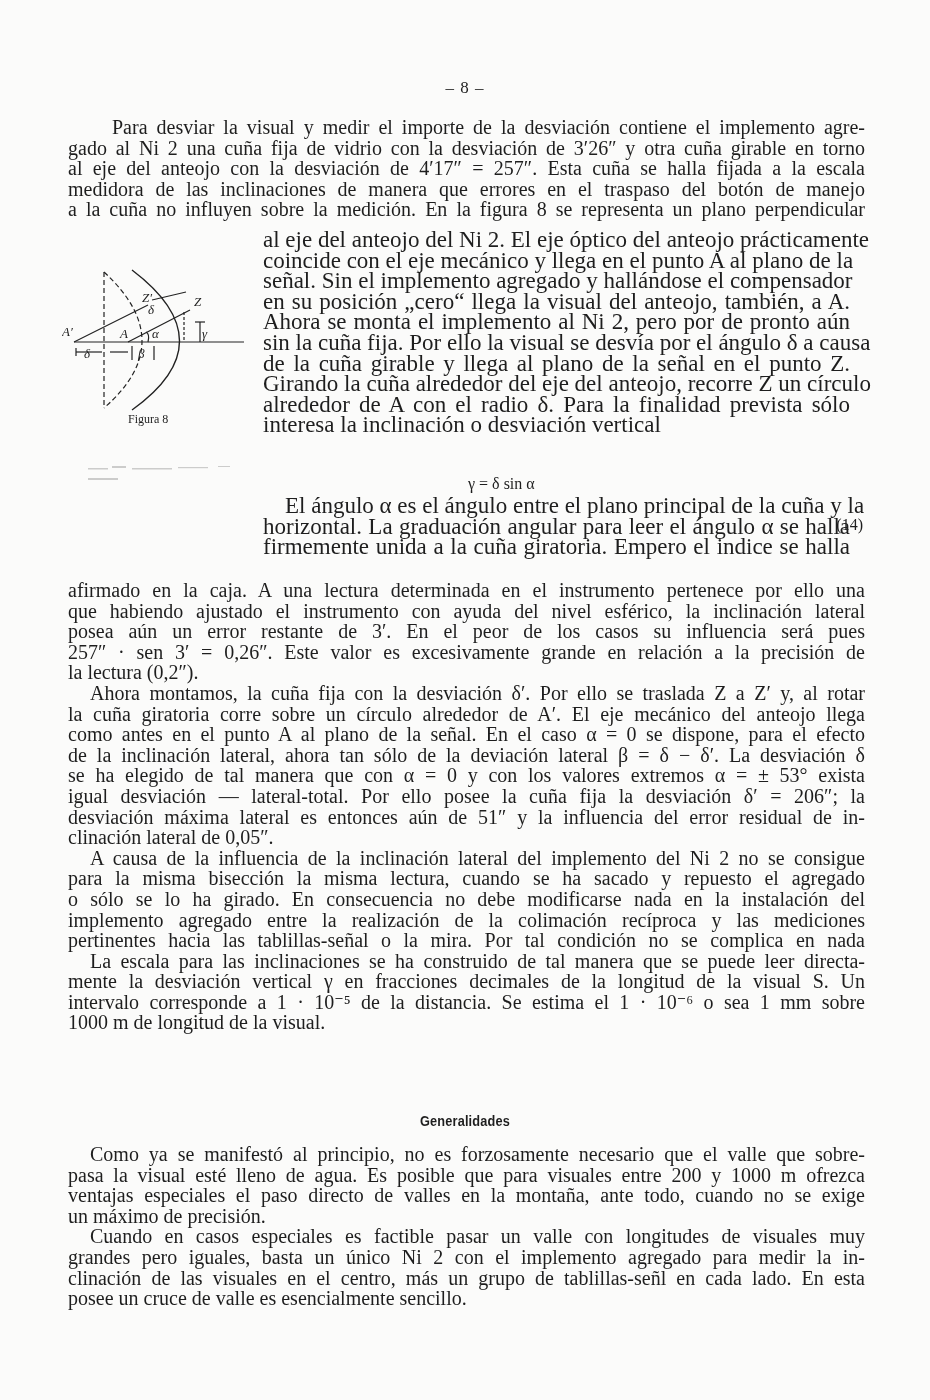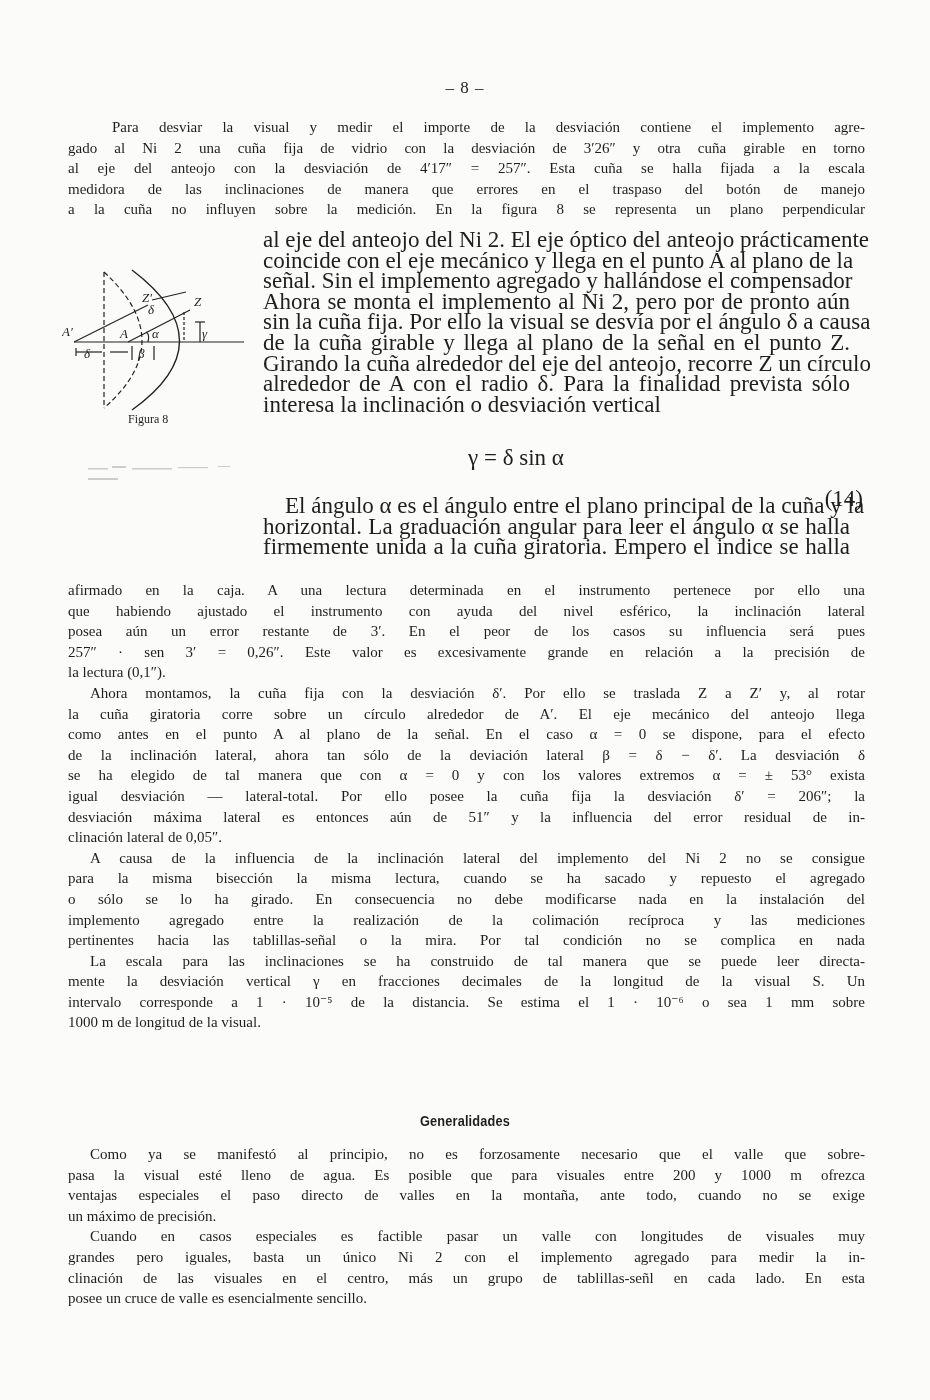--- a/index.html
+++ b/index.html
@@ -10,34 +10,34 @@
     color: #1e1e1e;
     position: relative;
     overflow: hidden;
   }
   .page-number {
     position: absolute; top: 78px; left: 0; width: 930px;
     text-align: center; font-size: 17px; letter-spacing: 1px;
   }
   .text {
     position: absolute; left: 68px; width: 797px;
-    font-size: 15px; line-height: 20.6px;
+    font-size: 20px; line-height: 20.6px;
     text-align: justify;
     font-stretch: condensed;
   }
   .text .line { display: block; text-align: justify; text-align-last: justify; white-space: nowrap; }
   .text .line.last { text-align-last: left; }
   .block1 { top: 117px; }
   .wrap { position: absolute; left: 263px; width: 587px; font-size: 23px; line-height: 20.6px; font-stretch: condensed; }
   .wrap .line { display: block; text-align: justify; text-align-last: justify; white-space: nowrap; }
   .wrap .line.last { text-align-last: left; }
   .wrap1 { top: 230px; }
   .formula {
-    position: absolute; top: 445px; left: 278px; width: 587px; height: 22px;
-    font-size: 23px;
+    position: absolute; top: 475px; left: 278px; width: 587px; height: 22px;
+    font-size: 16px;
   }
   .formula .eq { position: absolute; left: 190px; font-style: normal; }
   .formula .num { position: absolute; right: 2px; margin-top: 41px; }
   .wrap2 { top: 496px; }
   .block2 { top: 580px; }
   .heading {
     position: absolute; top: 1112px; left: 0; width: 930px; text-align: center;
     font-size: 15px; font-weight: bold; letter-spacing: 0.2px;
     font-family: "Liberation Sans Narrow", "Liberation Sans", sans-serif;
     transform: scaleX(0.85);
@@ -59,20 +59,21 @@
   <span class="line">gado al Ni 2 una cuña fija de vidrio con la desviación de 3′26″ y otra cuña girable en torno</span>
   <span class="line">al eje del anteojo con la desviación de 4′17″ = 257″. Esta cuña se halla fijada a la escala</span>
   <span class="line">medidora de las inclinaciones de manera que errores en el traspaso del botón de manejo</span>
   <span class="line">a la cuña no influyen sobre la medición. En la figura 8 se representa un plano perpendicular</span>
 </div>
 
 <div class="wrap wrap1">
   <span class="line">al eje del anteojo del Ni 2. El eje óptico del anteojo prácticamente</span>
   <span class="line">coincide con el eje mecánico y llega en el punto A al plano de la</span>
   <span class="line">señal. Sin el implemento agregado y hallándose el compensador</span>
+  <span class="line">en su posición „cero“ llega la visual del anteojo, también, a A.</span>
   <span class="line">Ahora se monta el implemento al Ni 2, pero por de pronto aún</span>
   <span class="line">sin la cuña fija. Por ello la visual se desvía por el ángulo δ a causa</span>
   <span class="line">de la cuña girable y llega al plano de la señal en el punto Z.</span>
   <span class="line">Girando la cuña alrededor del eje del anteojo, recorre Z un círculo</span>
   <span class="line">alrededor de A con el radio δ. Para la finalidad prevista sólo</span>
   <span class="line last">interesa la inclinación o desviación vertical</span>
 </div>
 
 <svg class="figure" viewBox="0 0 200 170" xmlns="http://www.w3.org/2000/svg">
   <g fill="none" stroke="#222" stroke-width="1.2">
@@ -126,21 +127,21 @@
   <span class="line" style="padding-left:22px">El ángulo α es el ángulo entre el plano principal de la cuña y la</span>
   <span class="line">horizontal. La graduación angular para leer el ángulo α se halla</span>
   <span class="line">firmemente unida a la cuña giratoria. Empero el indice se halla</span>
 </div>
 
 <div class="text block2">
   <span class="line">afirmado en la caja. A una lectura determinada en el instrumento pertenece por ello una</span>
   <span class="line">que habiendo ajustado el instrumento con ayuda del nivel esférico, la inclinación lateral</span>
   <span class="line">posea aún un error restante de 3′. En el peor de los casos su influencia será pues</span>
   <span class="line">257″ · sen 3′ = 0,26″. Este valor es excesivamente grande en relación a la precisión de</span>
-  <span class="line last">la lectura (0,1″).</span>
+  <span class="line last">la lectura (0,2″).</span>
   <span class="line" style="padding-left:22px">Ahora montamos, la cuña fija con la desviación δ′. Por ello se traslada Z a Z′ y, al rotar</span>
   <span class="line">la cuña giratoria corre sobre un círculo alrededor de A′. El eje mecánico del anteojo llega</span>
   <span class="line">como antes en el punto A al plano de la señal. En el caso α = 0 se dispone, para el efecto</span>
   <span class="line">de la inclinación lateral, ahora tan sólo de la deviación lateral β = δ − δ′. La desviación δ</span>
   <span class="line">se ha elegido de tal manera que con α = 0 y con los valores extremos α = ± 53° exista</span>
   <span class="line">igual desviación — lateral-total. Por ello posee la cuña fija la desviación δ′ = 206″; la</span>
   <span class="line">desviación máxima lateral es entonces aún de 51″ y la influencia del error residual de in-</span>
   <span class="line last">clinación lateral de 0,05″.</span>
   <span class="line" style="padding-left:22px">A causa de la influencia de la inclinación lateral del implemento del Ni 2 no se consigue</span>
   <span class="line">para la misma bisección la misma lectura, cuando se ha sacado y repuesto el agregado</span>

